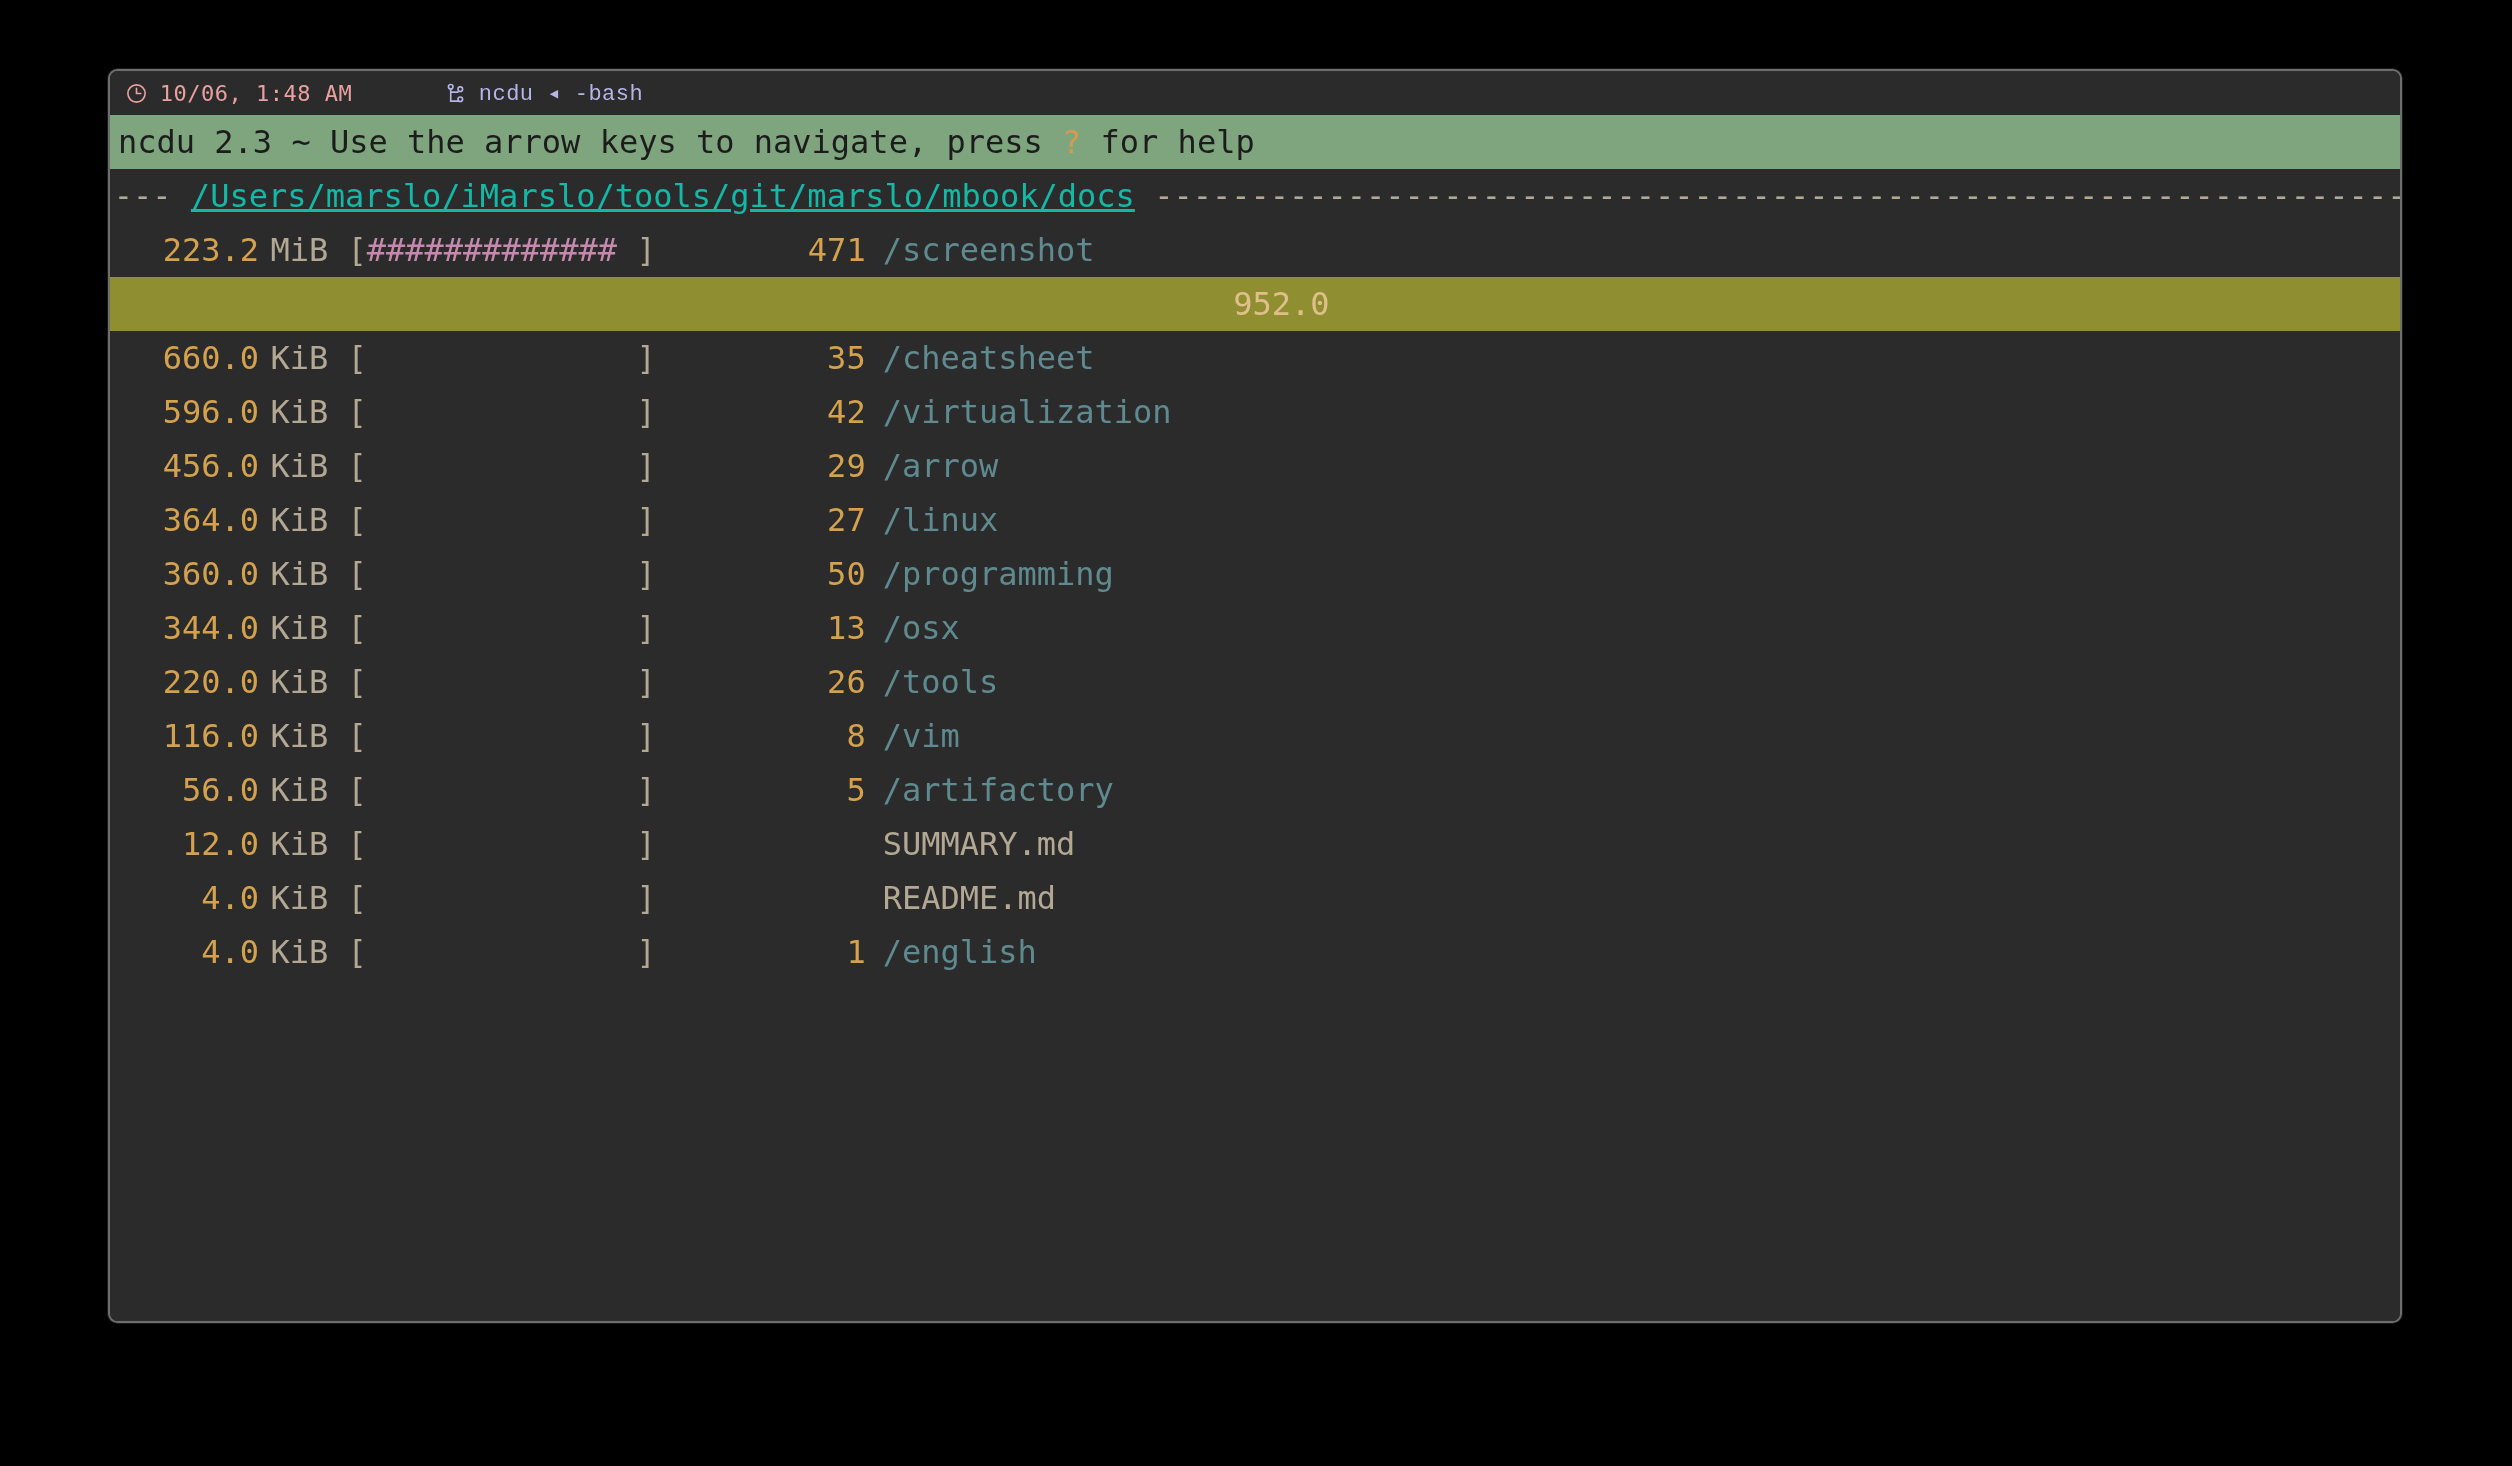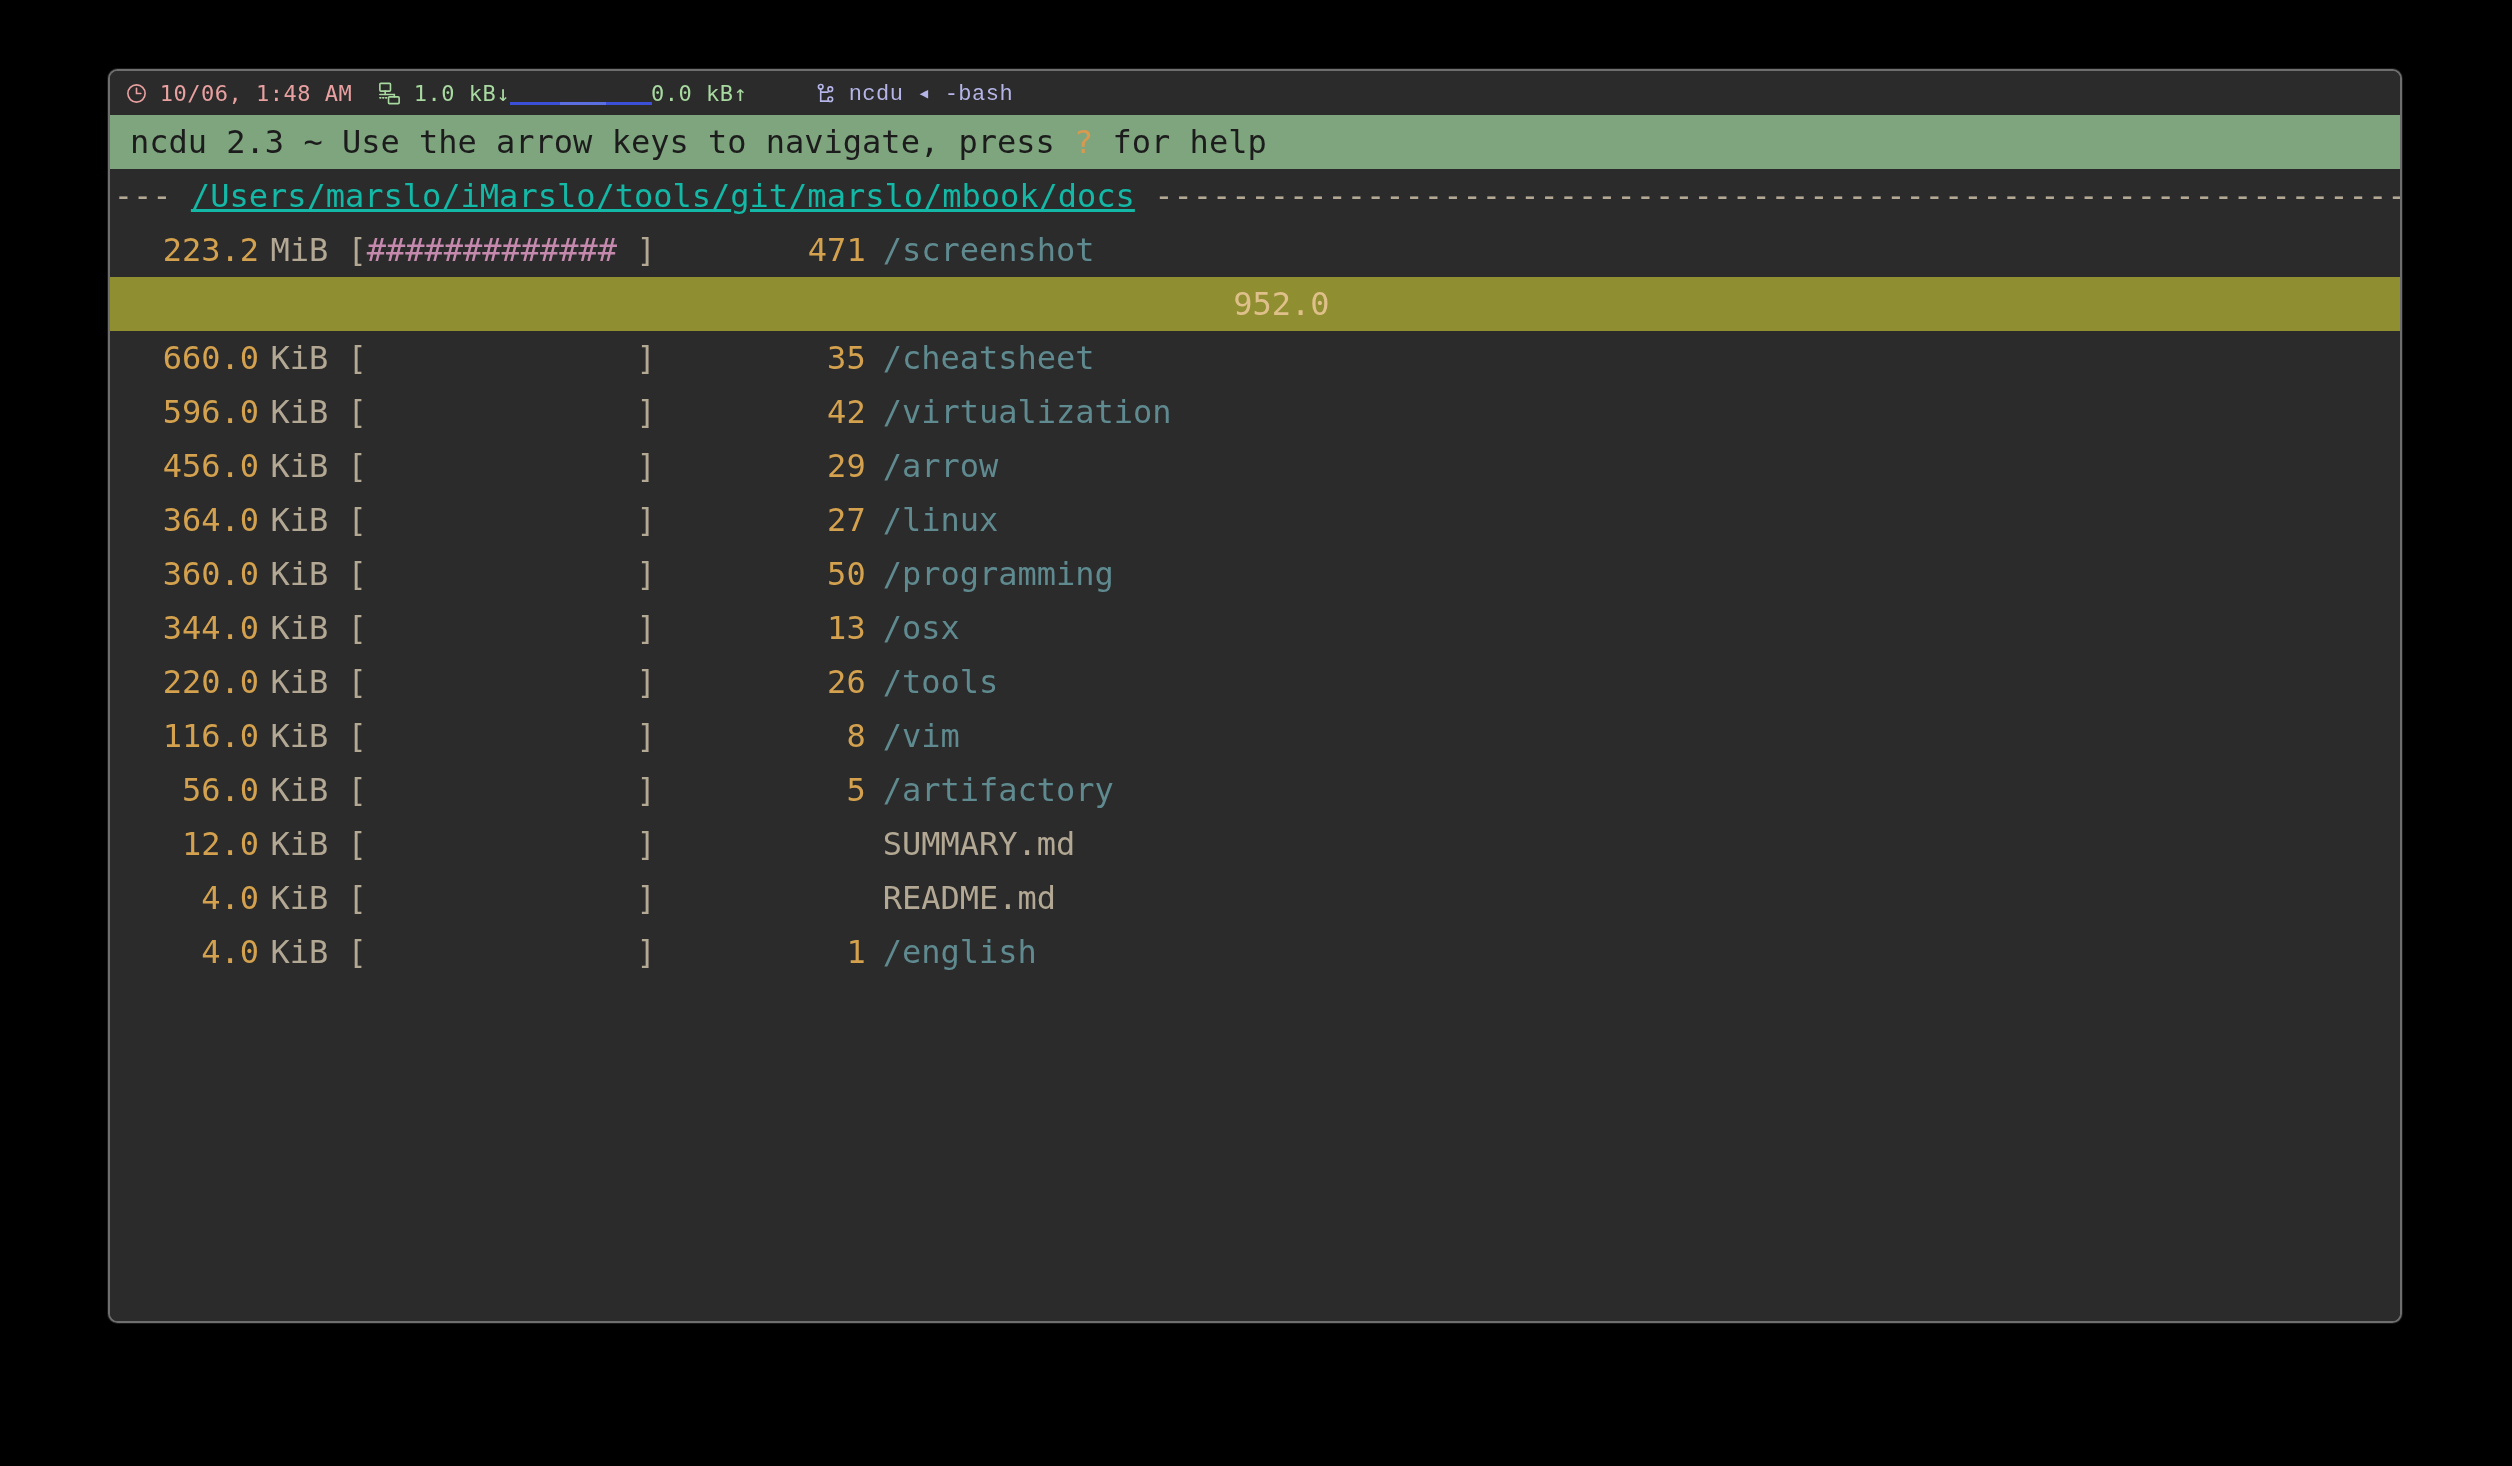--- a/index.html
+++ b/index.html
@@ -85,21 +85,21 @@
     font-size: 32px;
     line-height: 54px;
   }
 
   .bar {
     height: 54px;
     line-height: 54px;
     background: #7fa57f;
     color: #1c1c1c;
     white-space: pre;
-    padding-left: 20px;
+    padding-left: 8px;
     font-size: 32px;
     overflow: hidden;
   }
   .bar .accent { color: #d99a4e; }
 
   #pathline {
     height: 54px;
     line-height: 54px;
     white-space: pre;
     padding-left: 3.8px;
@@ -186,40 +186,20 @@
             <circle cx="12" cy="12" r="9"></circle>
             <path d="M12 6.5 V12 H16.5" stroke-linecap="round"></path>
           </svg>
         </span>
         <span class="tb-gap-sm"></span>
         <span>10/06, 1:48 AM</span>
       </div>
 
       <span class="tb-gap-md"></span>
 
-      <div class="tb-group tb-net">
-        <span>
-          <svg class="icon-svg" width="25" height="25" viewBox="0 0 26 26" fill="none" stroke="#a8d9a0" stroke-width="1.7">
-            <rect x="3" y="2.5" width="11" height="8" rx="1"></rect>
-            <path d="M8.5 10.5 V14" stroke-linecap="round"></path>
-            <path d="M3 14 H18" stroke-linecap="round"></path>
-            <path d="M18 14 V16.5" stroke-linecap="round"></path>
-            <rect x="12" y="16.5" width="11" height="7" rx="1"></rect>
-            <path d="M3 17.5 h1 M6 17.5 h1 M9 17.5 h1" stroke-linecap="round"></path>
-          </svg>
-        </span>
-        <span class="tb-gap-sm"></span>
-        <span>1.0 kB↓</span>
-        <span class="net-spark">
-          <i class="s1"></i>
-            <i class="s2"></i>
-            <i class="s3"></i>
-        </span>
-        <span>0.0 kB↑</span>
-      </div>
 
       <span class="tb-gap-lg"></span>
 
       <div class="tb-group tb-proc">
         <span>
           <svg class="icon-svg" width="23" height="23" viewBox="0 0 24 24" fill="none" stroke="#b5b5e8" stroke-width="1.7">
             <circle cx="7" cy="5" r="2.4"></circle>
             <circle cx="17" cy="7.5" r="2.4"></circle>
             <circle cx="17" cy="18" r="2.4"></circle>
             <path d="M7 7.4 V20 H14.6" stroke-linecap="round"></path>

